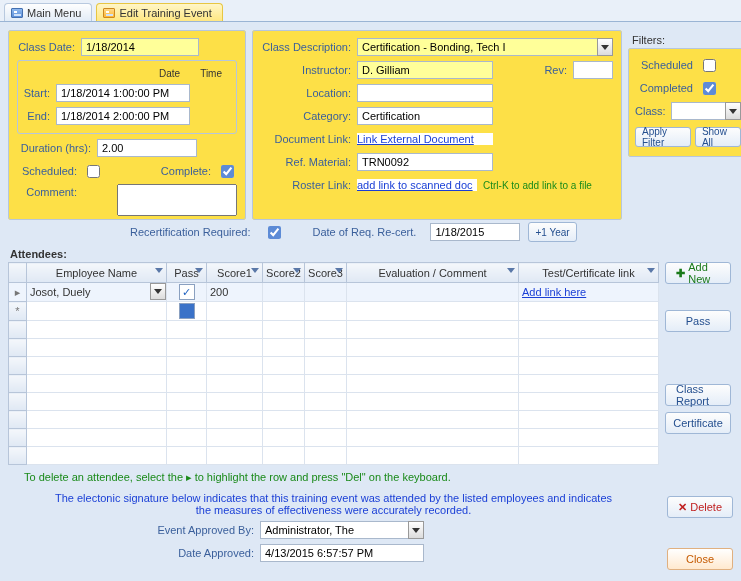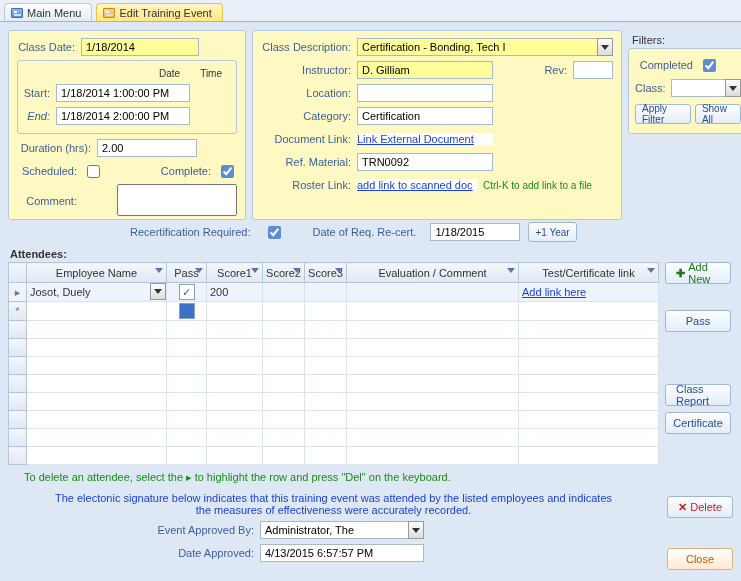--- a/index.html
+++ b/index.html
@@ -42,21 +42,21 @@
     position:relative;
   }
   .tab .ticon::before{content:"";position:absolute;left:2px;top:2px;width:3px;height:2px;background:#fff;}
   .tab .ticon::after{content:"";position:absolute;left:2px;top:5px;width:7px;height:2px;background:#cde1fb;}
   .tab.active .ticon{background:linear-gradient(#ffd98a,#ffb733);border-color:#cc881f;}
   
   .page { padding: 8px 8px 0 8px; display:flex; gap:6px; }
   fieldset.groupbox {
     border: 1px solid #b6c6dc;
     border-radius: 3px;
-    background: #fef9c3;
+    background: #fde047;
     padding: 6px 8px 8px 8px;
     margin: 0;
   }
   .left-box { width: 206px; height: 190px; }
   .mid-box { width: 384px; height: 190px; }
   .filters-box { flex:1; height: 160px; }
   
   .row { display:flex; align-items:center; margin-bottom:3px; min-height:20px;}
   .lbl { text-align:right; padding-right:6px; color:#3a5f9b; }
   
@@ -166,35 +166,35 @@
     <fieldset class="groupbox" style="padding:2px 4px 4px 4px;margin:2px 0 4px 0;">
       <div class="row" style="justify-content:flex-end;gap:20px;margin:0 10px 0 0;font-size:10px;">
         <span>Date</span>
         <span>Time</span>
       </div>
       <div class="row">
         <span class="lbl" style="width:34px;">Start:</span>
         <input class="text" style="width: 134px;" value="1/18/2014 1:00:00 PM">
       </div>
       <div class="row">
-        <span class="lbl" style="width:34px;font-style:italic;">End:</span>
+        <span class="lbl" style="width:34px;">End:</span>
         <input class="text" style="width: 134px;" value="1/18/2014 2:00:00 PM">
       </div>
     </fieldset>
     <div class="row">
       <span class="lbl" style="width:80px;">Duration (hrs):</span>
       <input class="text" style="width: 100px;" value="2.00">
     </div>
     <div class="row">
       <span class="lbl" style="width:66px;">Scheduled:</span>
       <input type="checkbox" class="chk" style="">
       <span class="lbl" style="width:74px;margin-left:auto;">Complete:</span>
       <input type="checkbox" class="chk" checked="" style="">
     </div>
-    <div class="row" style="align-items:center;gap:34px;">
+    <div class="row" style="align-items:flex-start;gap:34px;">
       <span class="lbl" style="width:66px;padding-top:2px;">Comment:</span>
       <textarea class="text" style="width: 120px; height: 32px; resize: none;"></textarea>
     </div>
   </fieldset>
 
   <fieldset class="groupbox mid-box">
     <div class="row">
       <span class="lbl" style="width:96px;">Class Description:</span>
       <input class="text yellow" style="width: 240px; border-right: none;" value="Certification - Bonding, Tech I">
       <span class="combo-btn">
@@ -230,20 +230,24 @@
       <span class="text" style="width:120px;display:inline-flex;align-items:center;background:#fff;">
         <a class="link">add link to scanned doc</a>
       </span>
       <span class="green-note" style="margin-left:6px;">Ctrl-K to add link to a file</span>
     </div>
   </fieldset>
 
   <div style="flex:1;">
     <div style="margin:4px 0 2px 4px;color:#333;">Filters:</div>
     <fieldset class="groupbox filters-box" style="height:auto;padding:6px;">
+      <div class="row">
+        <span class="lbl" style="width:64px;">Scheduled</span>
+        <input type="checkbox" class="chk" style="">
+      </div>
       <div class="row">
         <span class="lbl" style="width:64px;">Completed</span>
         <input type="checkbox" class="chk" checked="" style="">
       </div>
       <div class="row">
         <span class="lbl" style="width:36px;">Class:</span>
         <input class="text" style="width: 54px; border-right: none;" value="">
         <span class="combo-btn">
             <span class="arrow-down"></span>
           </span>

